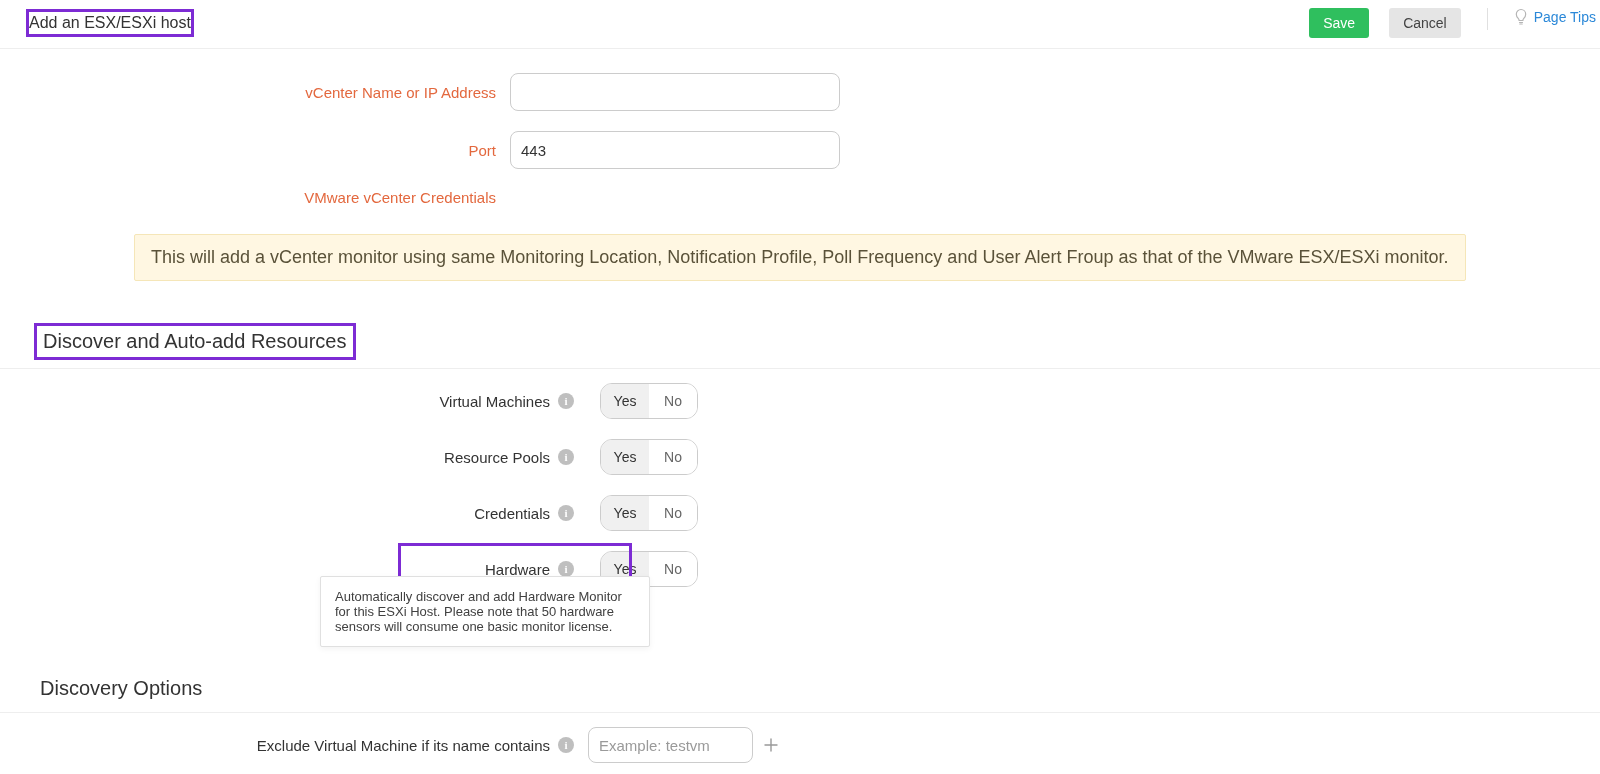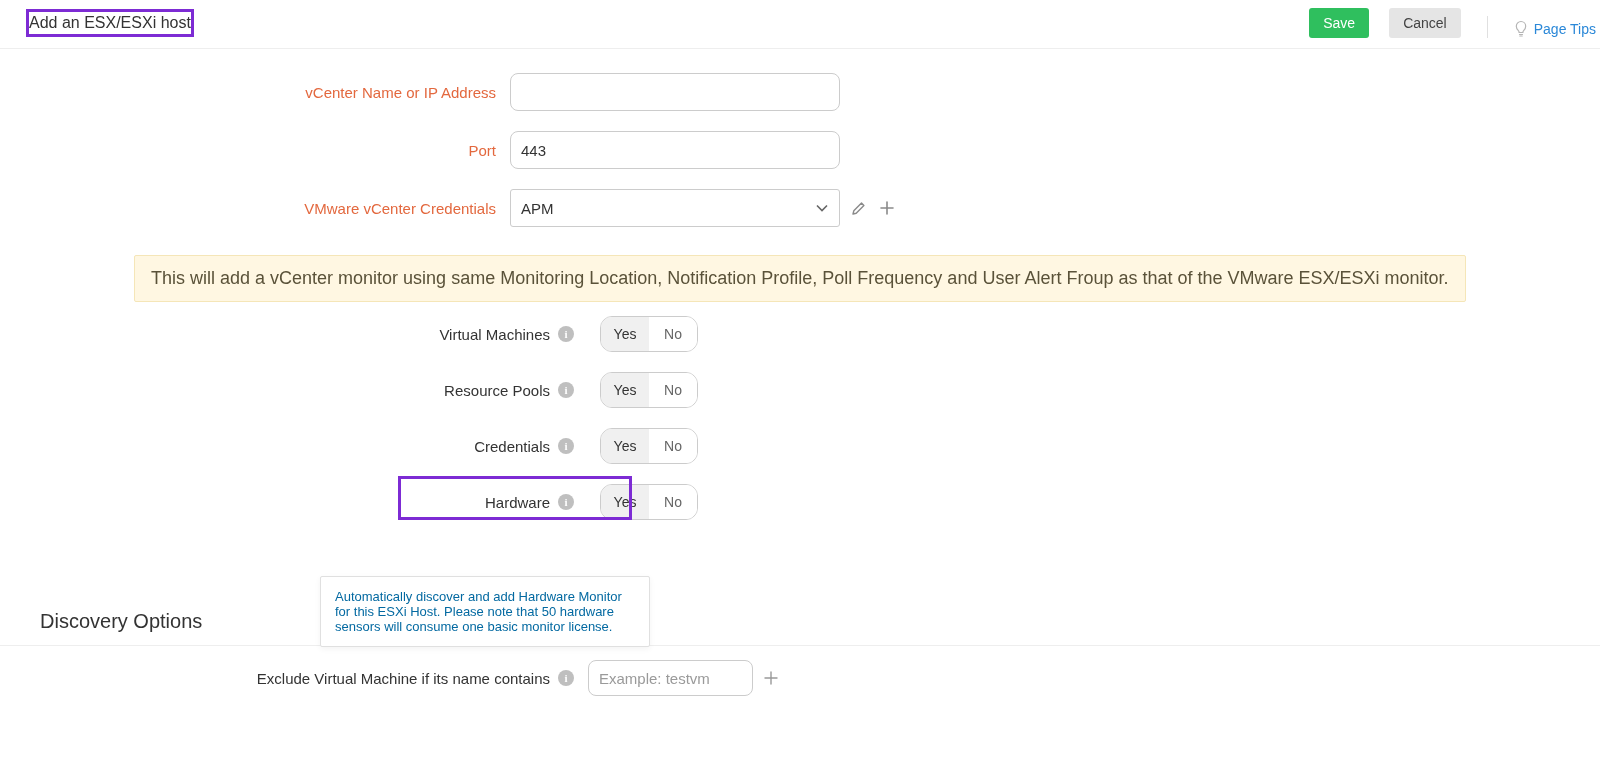--- a/index.html
+++ b/index.html
@@ -47,21 +47,21 @@
     font-weight: 400;
     color: #333;
     padding: 2px 0;
     margin-left: 20px;
   }
   .page-title.boxed {
     border: 3px solid var(--highlight);
   }
   .header-actions {
     display: flex;
-    align-items: flex-end;
+    align-items: flex-start;
     gap: 20px;
   }
   .btn {
     display: inline-block;
     padding: 7px 14px;
     font-size: 14px;
     border-radius: 3px;
     cursor: pointer;
     border: none;
   }
@@ -194,21 +194,21 @@
   .group .row .label-col { width: 588px; }
 
   .tooltip-box {
     position: absolute;
     width: 330px;
     background: #fff;
     border: 1px solid #e0e0e0;
     border-radius: 2px;
     padding: 12px 14px;
     font-size: 13px;
-    color: #0369a1;
+    color: #404040;
     box-shadow: 0 2px 6px rgba(0,0,0,0.05);
   }
 
   .highlight-row-wrap {
     position: relative;
   }
   .highlight-rect {
     position: absolute;
     border: 3px solid var(--highlight);
     pointer-events: none;
@@ -251,47 +251,28 @@
           <span class="label-required">Port</span>
         </div>
       <div class="field-col">
         <input class="input-text" type="text" value="443" style="">
       </div>
     </div>
     <div class="row">
       <div class="label-col">
           <span class="label-required">VMware vCenter Credentials</span>
         </div>
-      <div class="field-col">
-        <div class="select-wrap">
-          <div class="select-display">
-              <span>APM</span>
-            </div>
-          <span class="select-caret">
-            <svg width="12" height="8" viewBox="0 0 12 8">
-                <path d="M1 1.5 6 6.5 11 1.5" fill="none" stroke="#666" stroke-width="1.6"></path>
-              </svg>
-          </span>
-        </div>
-        <span class="icon-click" title="Edit">
-          <svg width="18" height="18" viewBox="0 0 18 18">
-              <path d="M3 15l.8-3.2 7.7-7.7 2.4 2.4-7.7 7.7L3 15Z" fill="none" stroke="#8a8a8a" stroke-width="1.4" stroke-linejoin="round"></path>
-            </svg>
-        </span>
-        <span class="icon-click" title="Add">
-          <svg width="18" height="18" viewBox="0 0 18 18">
-              <path d="M9 3v12M3 9h12" stroke="#8a8a8a" stroke-width="1.6" stroke-linecap="round"></path>
-            </svg>
-        </span>
-      </div>
     </div>
   </div>
 
   <div class="alert-banner">This will add a vCenter monitor using same Monitoring Location, Notification Profile, Poll Frequency and User Alert Froup as that of the VMware ESX/ESXi monitor.</div>
 
+  <div class="section">
+    <span class="section-title boxed">Discover and Auto-add Resources</span>
+  </div>
 
   <div class="group" style="margin-top:4px;">
 
     <div class="row">
       <div class="label-col">
         <span class="label-info">
           <span>Virtual Machines</span>
           <span class="info-circle">i</span>
         </span>
       </div>

